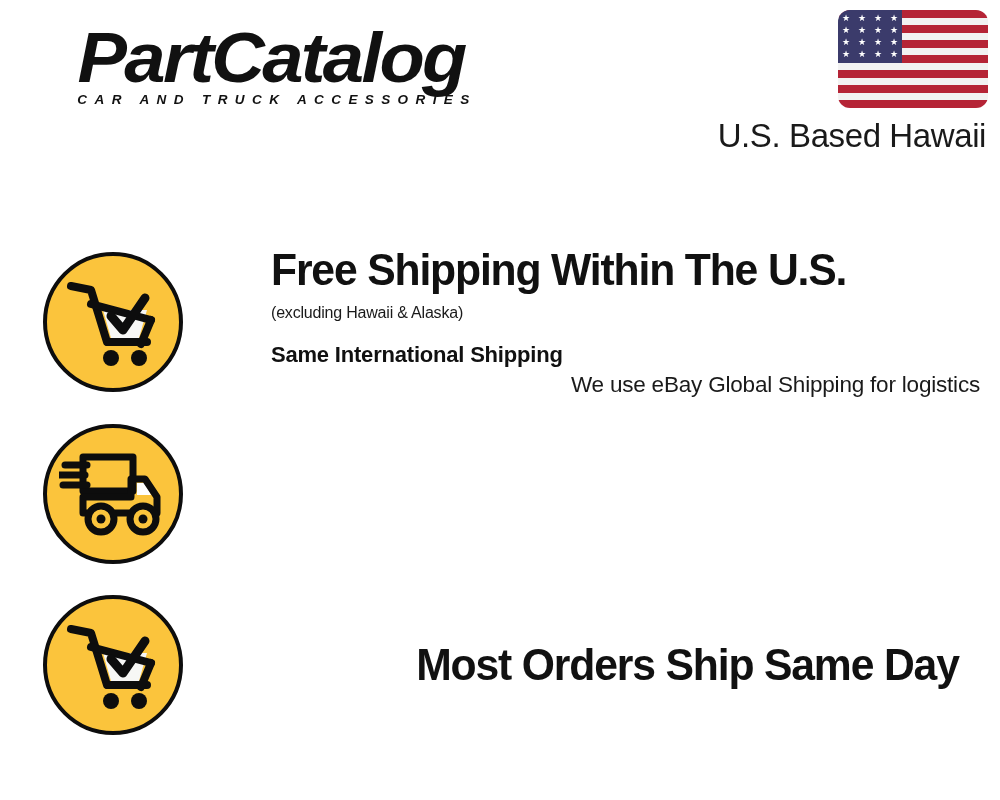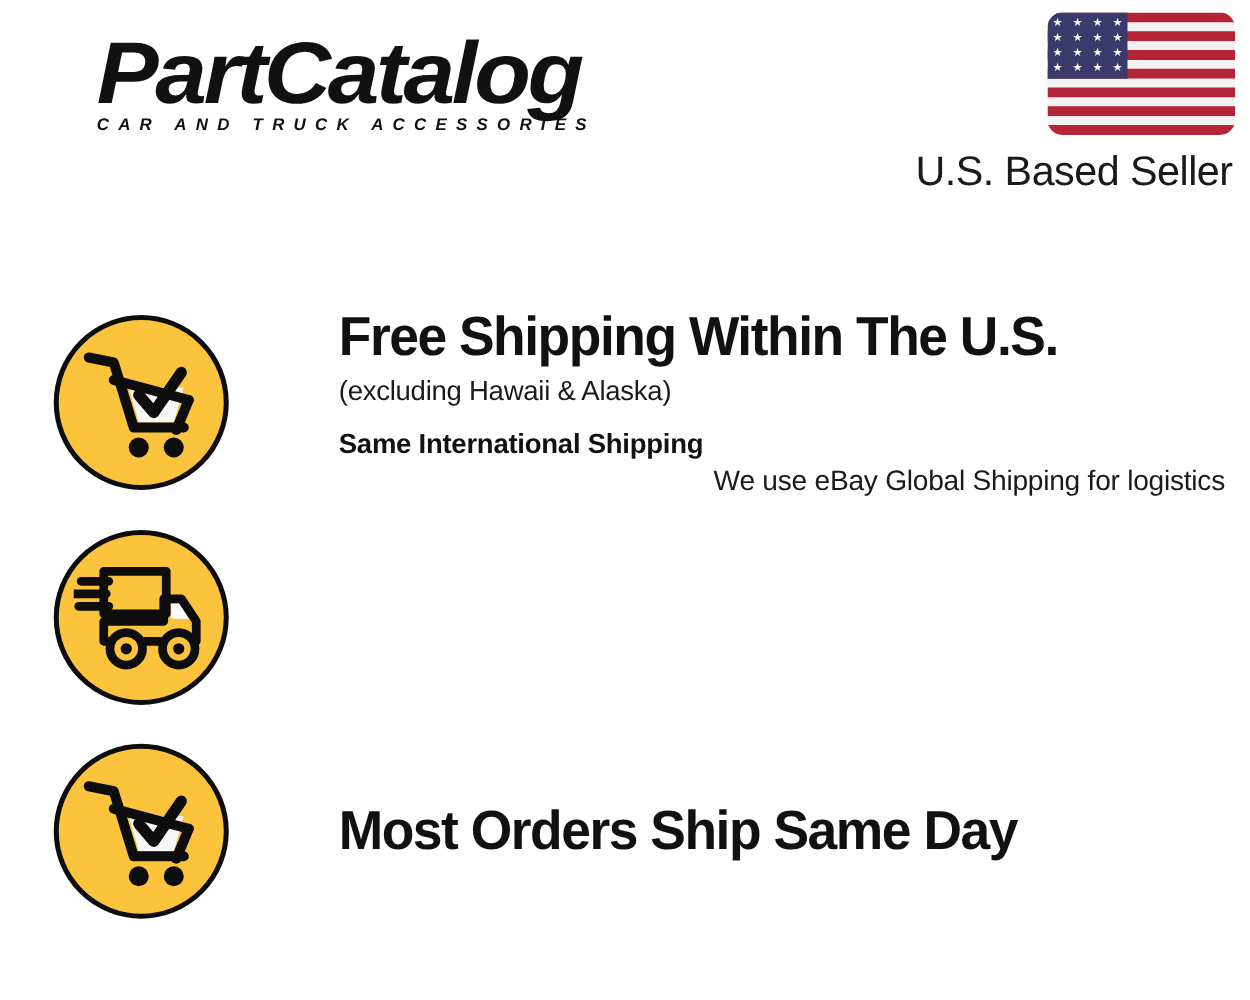--- a/index.html
+++ b/index.html
@@ -125,21 +125,21 @@
   .feature-row {
     position: absolute;
     left: 0;
     width: 1000px;
     display: flex;
     align-items: center;
     gap: 48px;
   }
   #row-0 { top: 48px;  height: 148px; }
   #row-1 { top: 220px; height: 148px; }
-  #row-2 { top: 391px; height: 148px; }
+  #row-2 { top: 391px; height: 148px; text-align: right; }
 
   .icon-badge {
     flex: 0 0 auto;
     margin-left: 43px;
     width: 140px;
     height: 140px;
     border-radius: 50%;
     background: #fbc43c;
     border: 4px solid #0d0d0d;
     box-sizing: border-box;
@@ -161,21 +161,21 @@
     line-height: 52px;
     letter-spacing: -1.2px;
     color: #111111;
     white-space: nowrap;
     transform: scaleX(0.97);
     transform-origin: left center;
   }
   .feat-sub {
     font-family: "Liberation Sans", sans-serif;
     font-weight: 400;
-    font-size: 22px;
+    font-size: 16px;
     line-height: 30px;
     letter-spacing: -0.2px;
     color: #1a1a1a;
     margin-top: 2px;
     white-space: nowrap;
   }
   .feat-strong {
     font-family: "Liberation Sans", sans-serif;
     font-weight: 700;
     font-size: 22px;
@@ -242,21 +242,21 @@
           <span class="star">★</span>
         </div>
         <div class="star-row" style="top:40px;">
           <span class="star">★</span>
           <span class="star">★</span>
           <span class="star">★</span>
           <span class="star">★</span>
         </div>
       </div>
     </div>
-    <span id="seller-label">U.S. Based Seller</span>
+    <span id="seller-label">U.S. Based Hawaii</span>
   </div>
 
 </div>
 
 <div id="features">
 
   <div class="feature-row" id="row-0">
     <div class="icon-badge">
       <svg width="104" height="96" viewBox="0 0 104 96" fill="none" aria-hidden="true">
         <polygon points="42,36 86,36 78,64 50,64" fill="#f7f7f5"></polygon>

